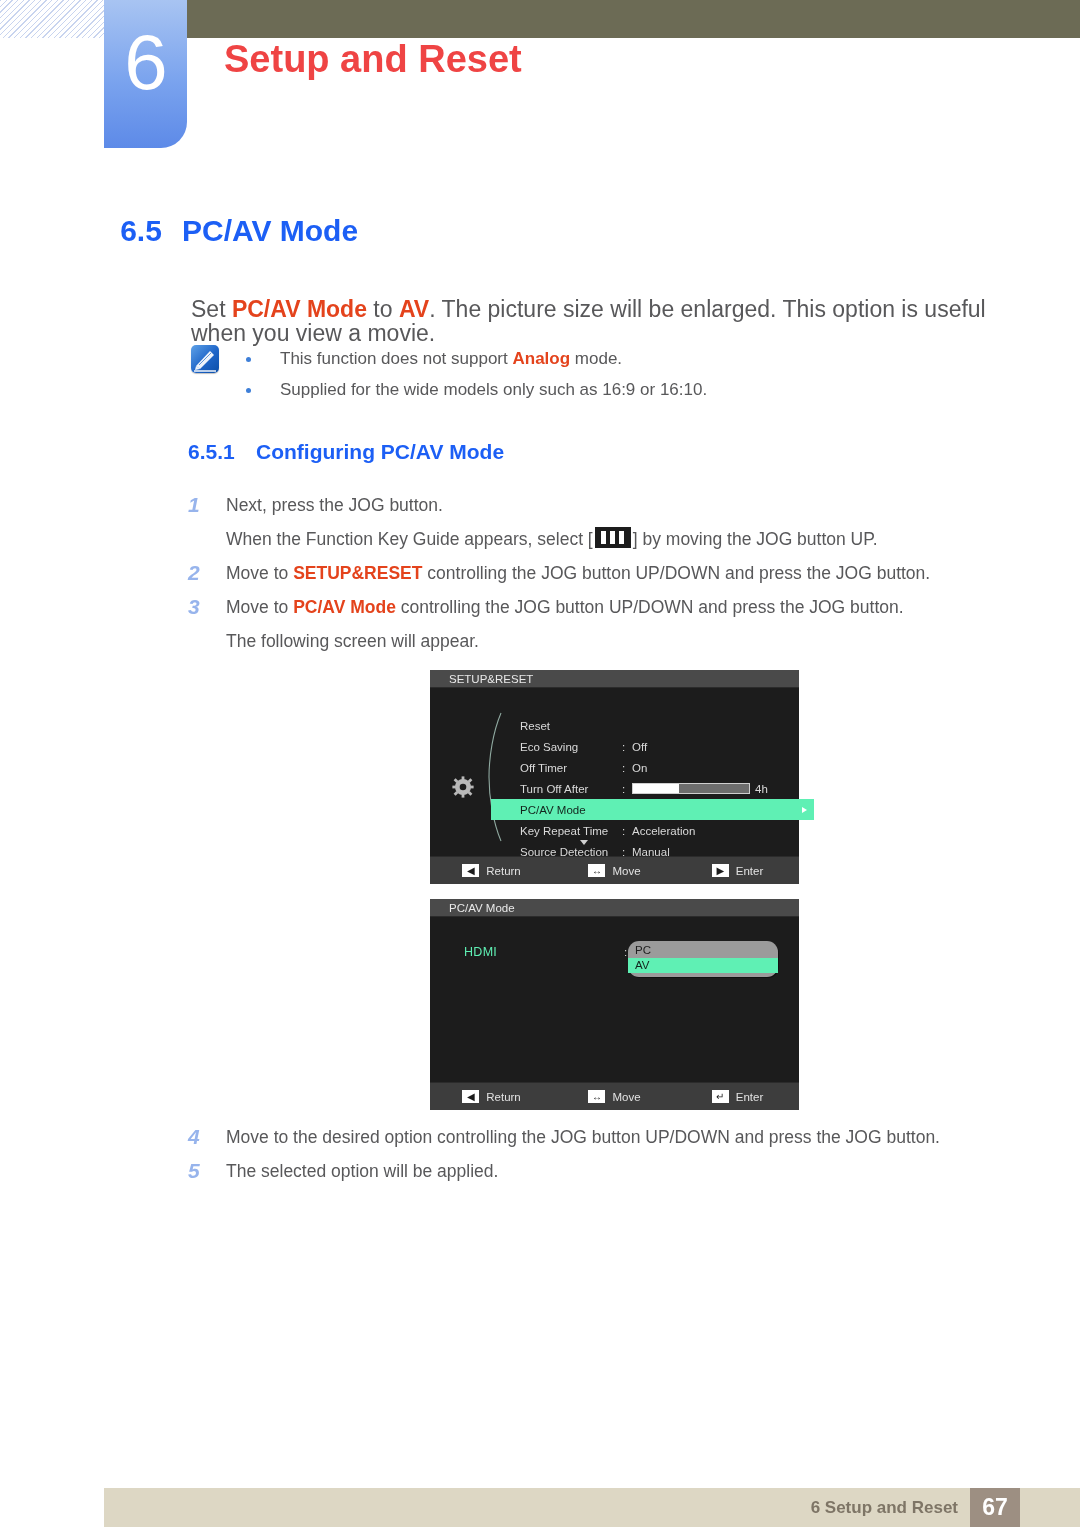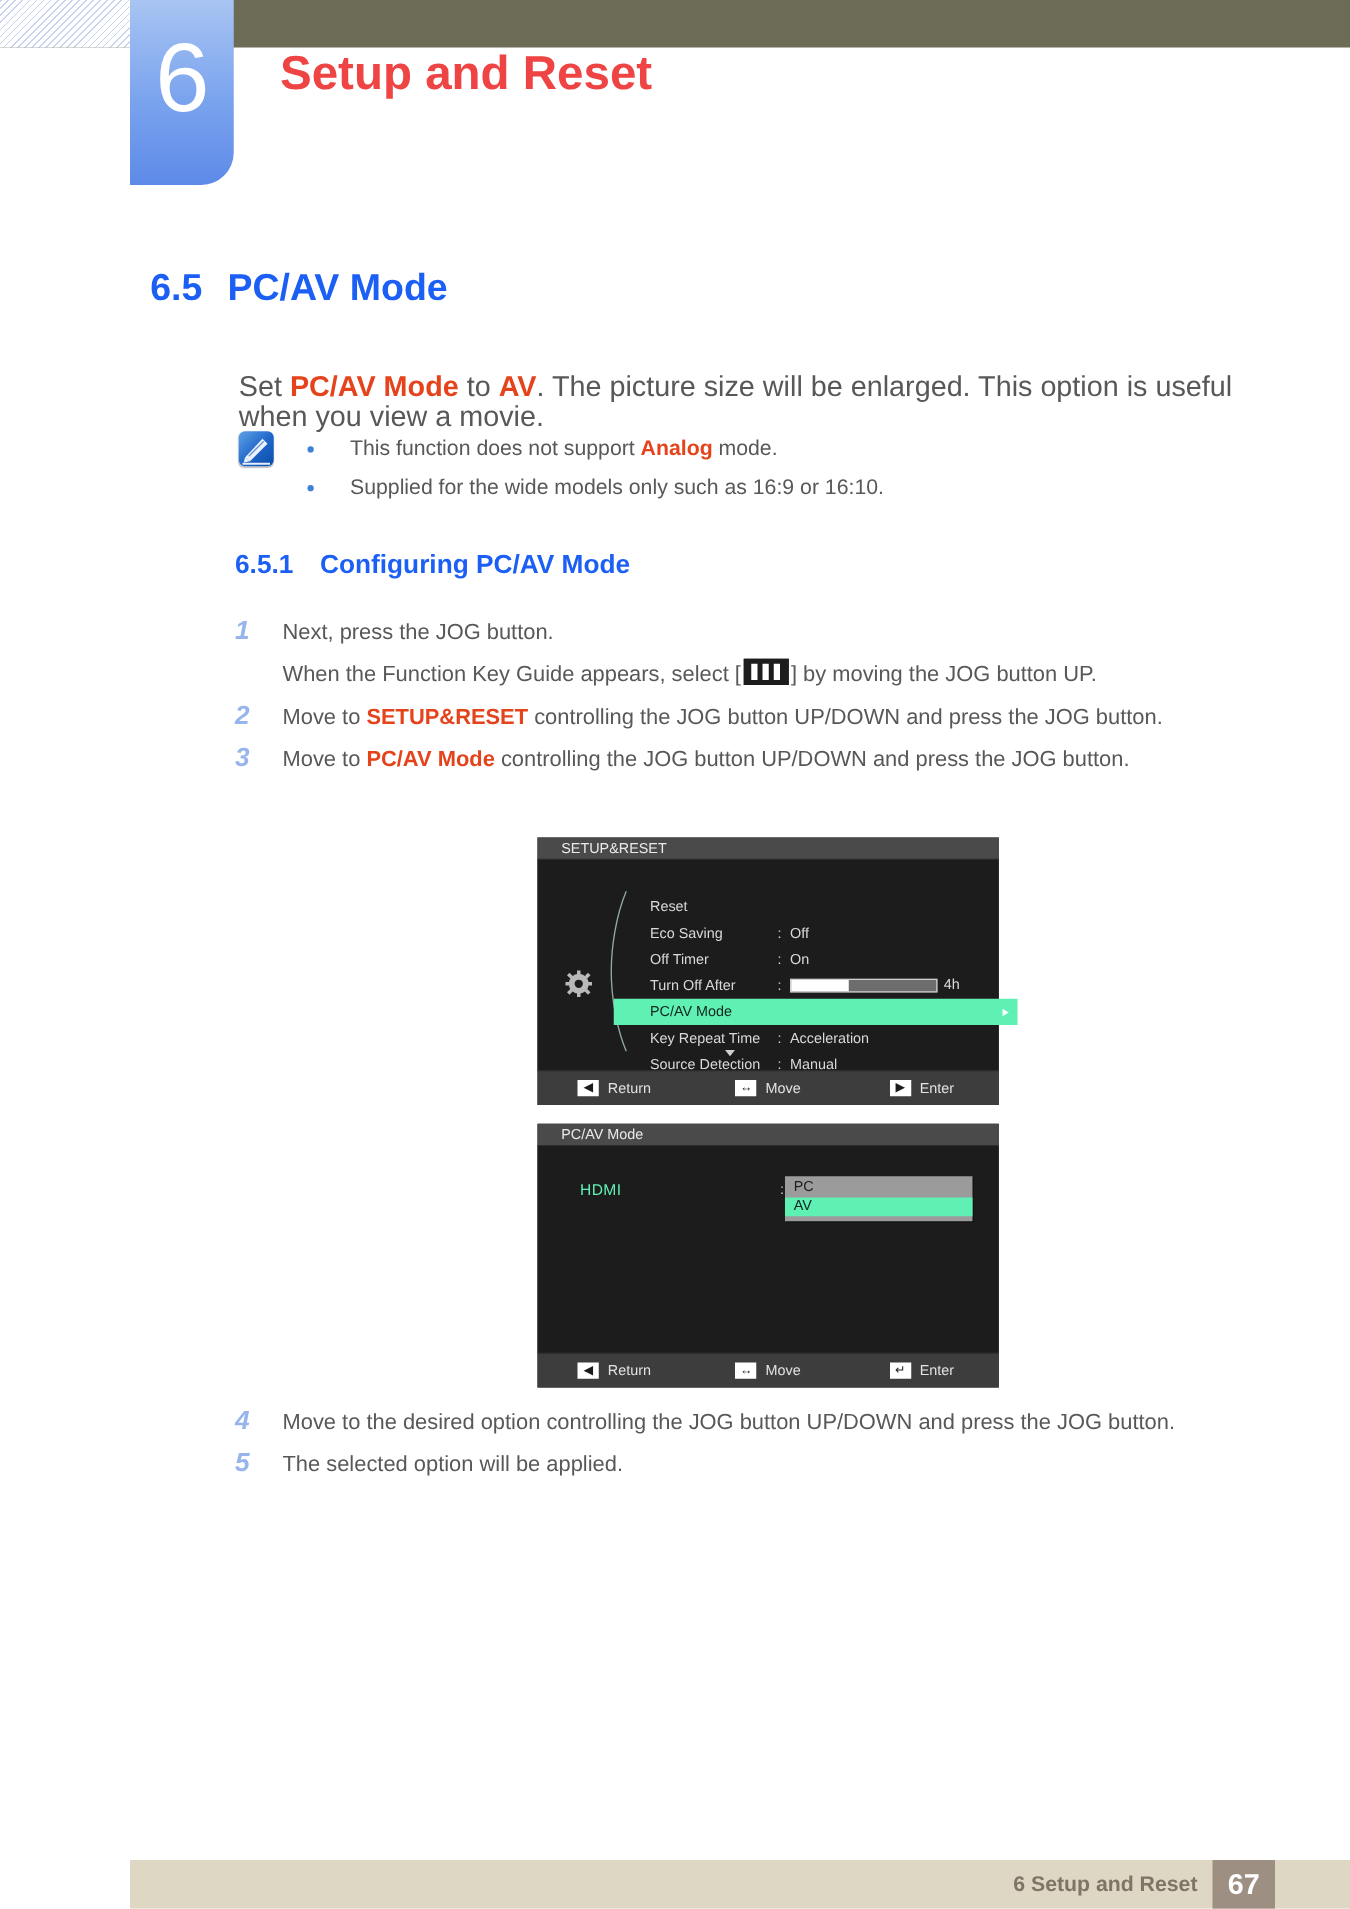--- a/index.html
+++ b/index.html
@@ -312,20 +312,21 @@
     color: #d0d0d0;
   }
   .dropdown {
     position: absolute;
     left: 198px;
     top: 24px;
     width: 150px;
     background: #9b9b9b;
     padding: 2px 0 4px 0;
     box-shadow: 1px 1px 0 rgba(0,0,0,.4);
+    border-radius: 11px;
   }
   .dd-item {
     height: 15px;
     line-height: 15px;
     padding-left: 7px;
     font-size: 11.5px;
     color: #1f1f1f;
   }
   .dd-item.sel { background: #5ff0b4; color: #13251d; }
 
@@ -414,20 +415,21 @@
     <span class="cont">
       <span>Move to </span><span class="red">SETUP&amp;RESET</span><span> controlling the JOG button UP/DOWN and press the JOG button.</span>
     </span>
   </div>
 
   <div class="step">
     <span class="idx">3</span>
     <span class="cont">
       <span>Move to </span><span class="red">PC/AV Mode</span><span> controlling the JOG button UP/DOWN and press the JOG button.</span>
     </span>
+    <span class="cont">The following screen will appear.</span>
   </div>
 
 </div>
 
 <div class="osd" id="osd1">
   <div class="osd-title">SETUP&amp;RESET</div>
   <div class="osd-body">
 
     <div class="gear">
       <svg width="22" height="22" viewBox="0 0 22 22" aria-hidden="true">

